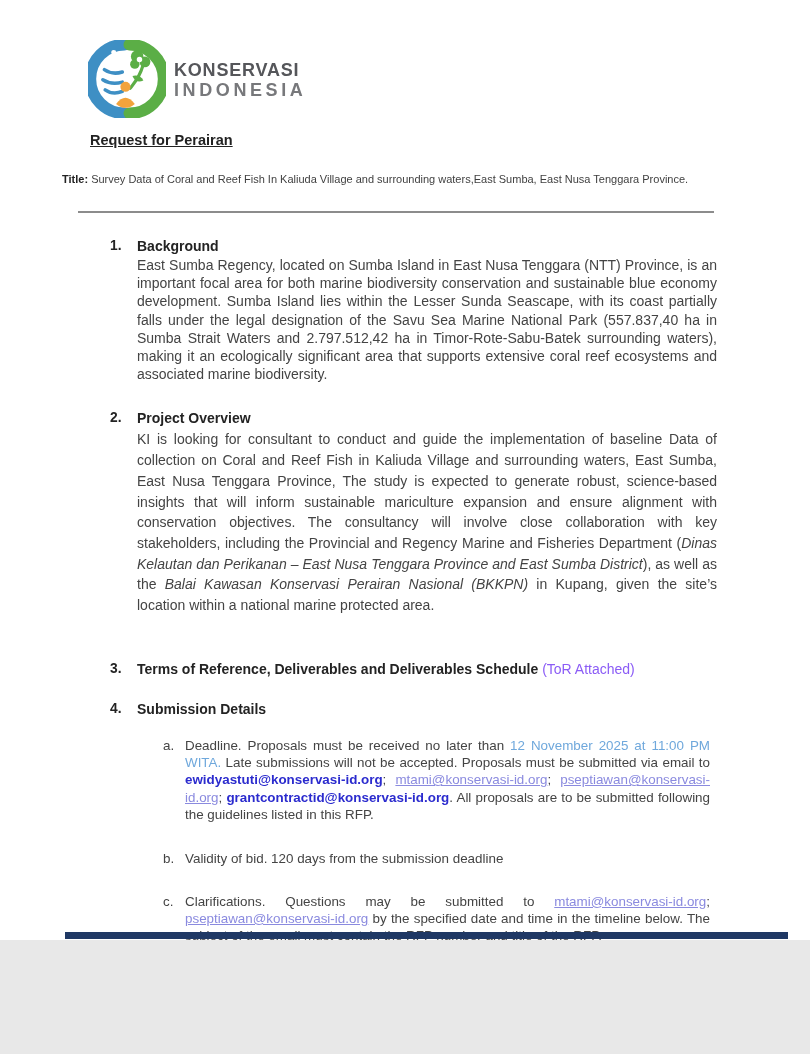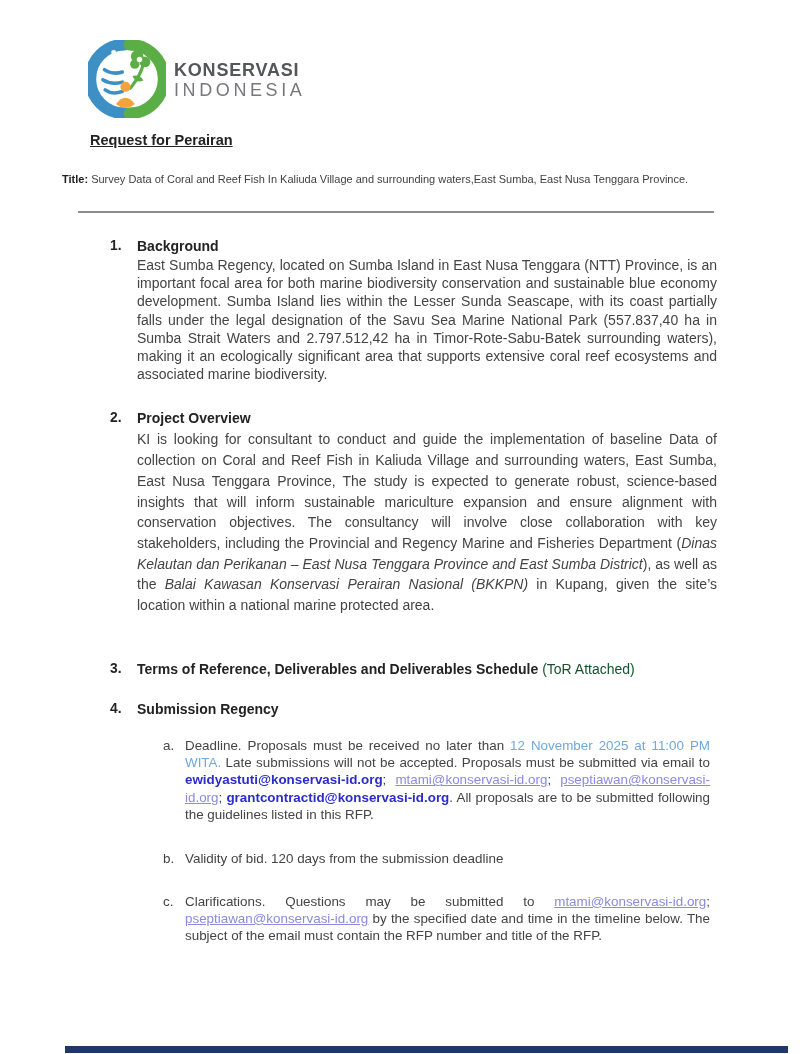--- a/index.html
+++ b/index.html
@@ -1,30 +1,30 @@
 <!DOCTYPE html>
 <html><head>
 <meta charset="utf-8">
 <style>
   html,body{margin:0;padding:0;background:#e8e8e8;}
   .page{
     position:relative;
-    width:810px;height:1054px;
+    width:810px;height:940px;
     background:#ffffff;
     overflow:hidden;
     font-family:"Liberation Sans", sans-serif;
     color:#414141;
     margin:0 auto;
   }
   
   .brand{display:flex;align-items:center;margin:40px 0 0 88px;gap:8px;}
   .brand svg{width:78px;height:78px;display:block;}
   .wordmark{line-height:1.1;padding-top:4px;}
   .wordmark .l1{font-size:18px;font-weight:bold;color:#55565a;letter-spacing:0.8px;}
-  .wordmark .l2{font-size:18px;font-weight:normal;color:#77787b;letter-spacing:3.6px;}
+  .wordmark .l2{font-size:18px;font-weight:bold;color:#77787b;letter-spacing:3.6px;}
   .rfp-heading{
     margin:14px 93px 0 90px;
     font-size:14.5px;font-weight:bold;color:#222;
     text-decoration:underline;
   }
   
   .title-par{
     margin:20px 93px 0 62px;
     font-size:11px;line-height:22px;text-align:justify;color:#3f3f3f;
   }
@@ -38,21 +38,21 @@
   }
   
   .sec{display:flex;margin:24px 93px 0 110px;}
   .sec-num{width:27px;flex:0 0 27px;font-weight:bold;color:#232323;font-size:13.8px;line-height:18px;}
   .sec-body{flex:1;font-size:14px;}
   .sec-heading{font-weight:bold;color:#232323;line-height:18px;}
   .par1{margin-top:1px;text-align:justify;line-height:18.2px;color:#444;}
   .par2{margin-top:2px;text-align:justify;line-height:20.7px;color:#444;}
   .sec-tor{margin-top:44px;}
   .sec-sub{margin-top:22px;}
-  .inline-note{font-weight:normal;color:#14532d;}
+  .inline-note{font-weight:normal;color:#8b5cf6;}
   
   .sub{display:flex;margin:19px 100px 0 163px;}
   .sub-letter{width:22px;flex:0 0 22px;font-size:13.4px;color:#444;line-height:17.3px;}
   .sub-text{flex:1;font-size:13.4px;line-height:17.3px;text-align:justify;color:#444;}
   .sub-b{margin-top:27px;}
   .sub-c{margin-top:25px;}
   
   .r{color:#444;}
   .it{font-style:italic;color:#444;}
   .blue{color:#6fa8dc;}
@@ -124,21 +124,21 @@
   <div class="sec sec-tor">
     <div class="sec-num">3.</div>
     <div class="sec-body">
       <div class="sec-heading"><span>Terms of Reference, Deliverables and Deliverables Schedule </span><span class="inline-note">(ToR Attached)</span></div>
     </div>
   </div>
 
   <div class="sec sec-sub">
     <div class="sec-num">4.</div>
     <div class="sec-body">
-      <div class="sec-heading">Submission Regency</div>
+      <div class="sec-heading">Submission Details</div>
     </div>
   </div>
 
   <div class="sub">
     <div class="sub-letter">a.</div>
     <div class="sub-text"><span class="r">Deadline. Proposals must be received no later than </span><span class="blue">12 November 2025 at 11:00 PM WITA.</span><span class="r"> Late submissions will not be accepted. Proposals must be submitted via email to </span><span class="linkb">ewidyastuti@konservasi-id.org</span><span class="r">; </span><span class="linkl">mtami@konservasi-id.org</span><span class="r">; </span><span class="linkl">pseptiawan@konservasi-id.org</span><span class="r">; </span><span class="linkb">grantcontractid@konservasi-id.org</span><span class="r">. All proposals are to be submitted following the guidelines listed in this RFP.</span></div>
   </div>
 
   <div class="sub sub-b">
     <div class="sub-letter">b.</div>

